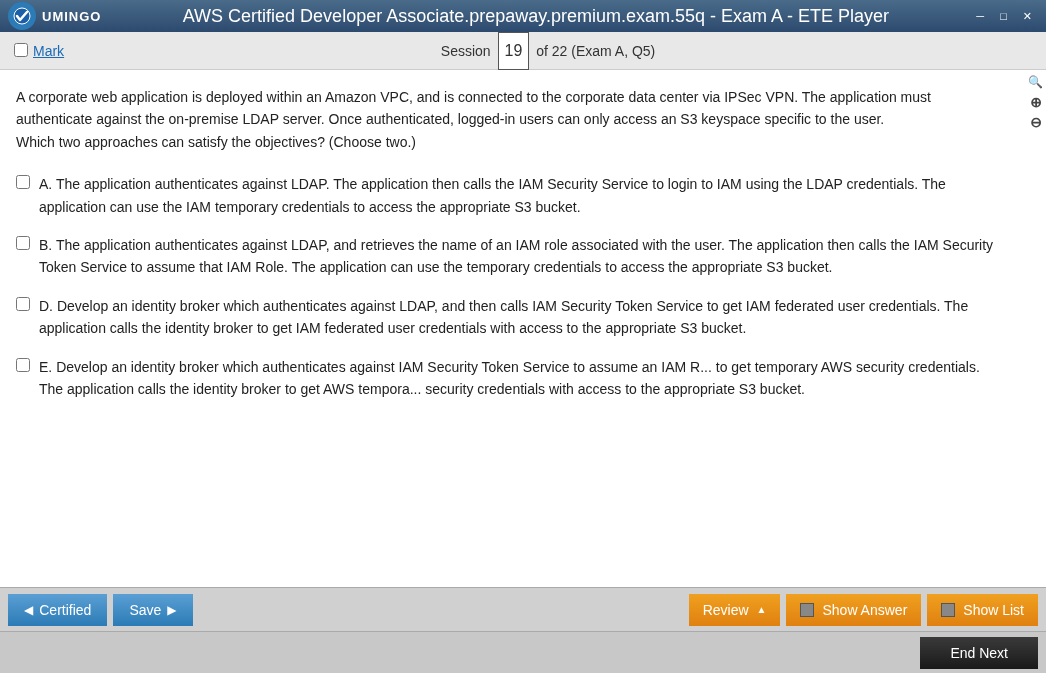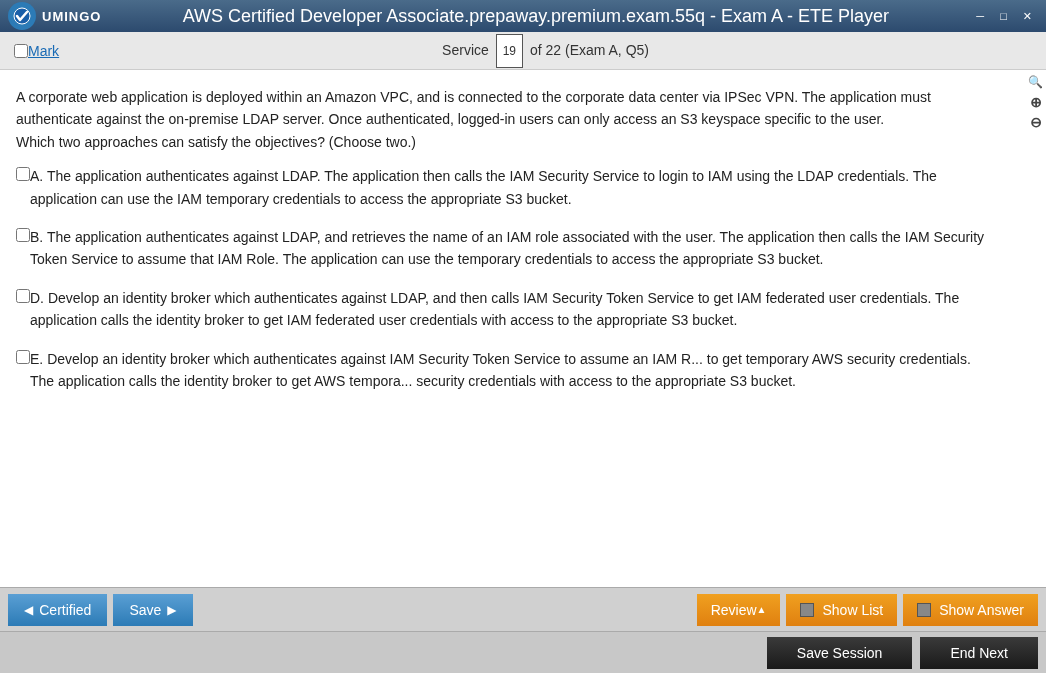--- a/index.html
+++ b/index.html
@@ -67,42 +67,42 @@
       background: #e8e8e8;
       border-bottom: 1px solid #ccc;
       display: flex;
       align-items: center;
       padding: 6px 14px;
       height: 38px;
       flex-shrink: 0;
     }
     .mark-checkbox {
       display: flex;
-      align-items: center;
+      gap: 5px;
       cursor: pointer;
       color: #1a6bb5;
       text-decoration: underline;
       font-size: 14px;
     }
     .mark-checkbox input[type="checkbox"] {
       width: 14px;
       height: 14px;
       cursor: pointer;
     }
     .question-info {
       flex: 1;
       text-align: center;
       font-size: 14px;
       color: #333;
     }
     .question-number-badge {
       display: inline-block;
       border: 1px solid #555;
       padding: 9px 6px;
-      font-size: 12px;
+      font-size: 16px;
       margin: 0 3px;
       background: white;
     }
 
     
     .main-content {
       flex: 1;
       background: white;
       overflow: hidden;
       display: flex;
@@ -130,28 +130,28 @@
       justify-content: center;
       cursor: pointer;
       color: #666;
       font-size: 12px;
     }
 
     .question-text {
       font-size: 14px;
       line-height: 1.6;
       color: #222;
-      margin-bottom: 12px;
+      margin-bottom: 20px;
     }
 
     .answer-option {
       display: flex;
       align-items: flex-start;
       margin-bottom: 16px;
-      gap: 0;
+      gap: 9px;
     }
     .answer-option input[type="checkbox"] {
       width: 14px;
       height: 14px;
       margin-top: 2px;
       flex-shrink: 0;
       cursor: pointer;
     }
     .answer-option-label {
       font-size: 14px;
@@ -191,21 +191,21 @@
     .spacer { flex: 1; }
     .review-btn {
       background: linear-gradient(to bottom, #f0a020, #e08010);
       color: white;
       border: none;
       padding: 6px 14px;
       font-size: 14px;
       cursor: pointer;
       display: flex;
       align-items: center;
-      gap: 0;
+      gap: 8px;
       height: 32px;
     }
     .review-arrow {
       font-size: 10px;
     }
     .toggle-btn {
       background: linear-gradient(to bottom, #f0a020, #e08010);
       color: white;
       border: none;
       padding: 6px 14px;
@@ -279,21 +279,21 @@
     <span>✕</span>
   </div>
 </div>
 
 <div class="header-bar">
   <label class="mark-checkbox">
     <input type="checkbox" style="">
     <span>Mark</span>
   </label>
   <div class="question-info">
-    <span>Service</span>
+    <span>Session</span>
     <span class="question-number-badge">19</span>
     <span>of 22 (Exam A, Q5)</span>
   </div>
 </div>
 
 <div class="main-content">
   <div class="question-area">
     <div class="question-text">
       A corporate web application is deployed within an Amazon VPC, and is connected to the corporate data center via IPSec VPN. The application must authenticate against the on-premise LDAP server. Once authenticated, logged-in users can only access an S3 keyspace specific to the user.<br>
       Which two approaches can satisfy the objectives? (Choose two.)
@@ -345,28 +345,25 @@
     <span>Save</span>
     <span class="arrow">▶</span>
   </button>
   <div class="spacer"></div>
   <button class="review-btn">
     <span>Review</span>
     <span class="review-arrow">▲</span>
   </button>
   <button class="toggle-btn">
     <span class="toggle-checkbox"></span>
-    <span>Show List</span>
+    <span>Show Answer</span>
   </button>
   <button class="toggle-btn">
     <span class="toggle-checkbox"></span>
-    <span>Show Answer</span>
+    <span>Show List</span>
   </button>
 </div>
 
 <div class="footer-bar">
   <button class="footer-btn">
-    <span>Save Session</span>
-  </button>
-  <button class="footer-btn">
     <span>End Next</span>
   </button>
 </div>
 
 </body></html>

